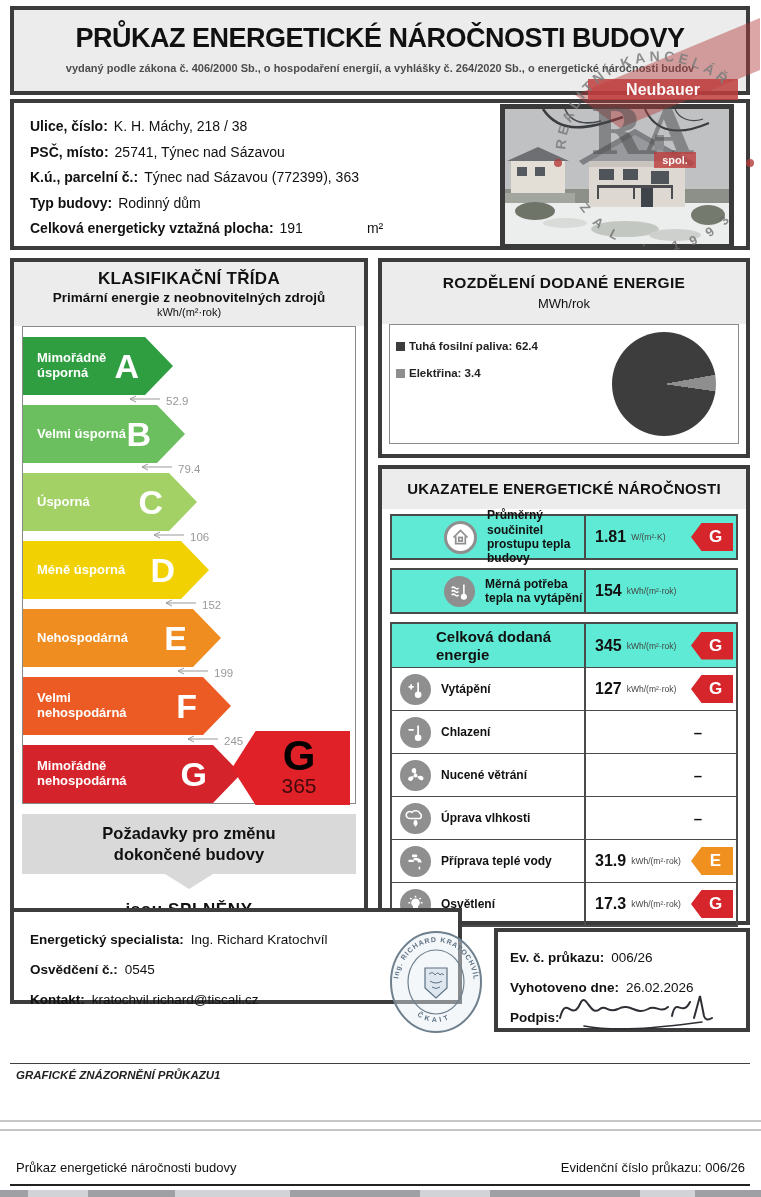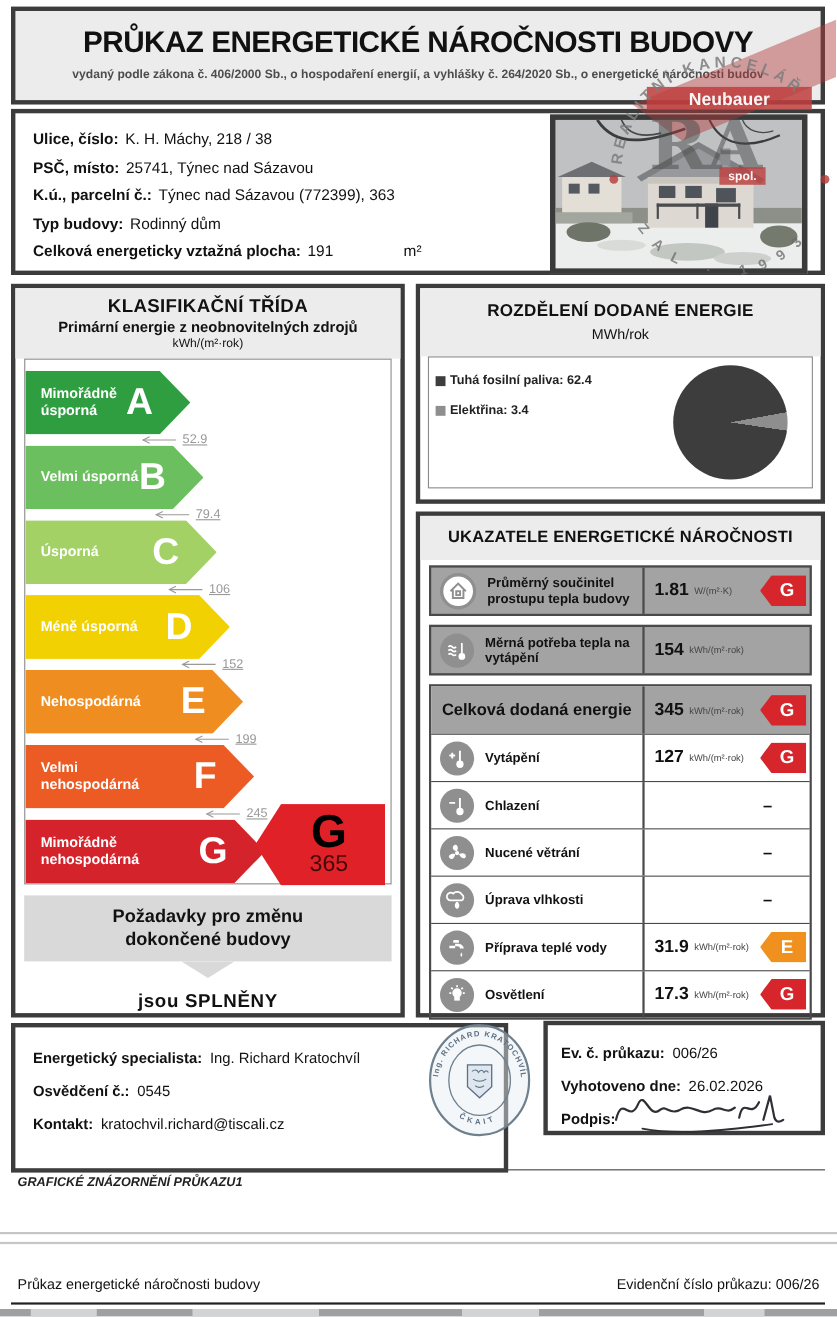--- a/index.html
+++ b/index.html
@@ -34,21 +34,21 @@
                box-sizing:border-box;padding-top:10px;background:#fff;}
   .crow{position:relative;}
   .class-arrow{height:58px;position:relative;color:#fff;
      clip-path:polygon(0 0, calc(100% - 28px) 0, 100% 50%, calc(100% - 28px) 100%, 0 100%);}
   .class-label{position:absolute;left:14px;top:50%;transform:translateY(-50%);
      font-size:13px;font-weight:bold;width:108px;line-height:1.15;}
   .class-letter{position:absolute;right:34px;top:50%;transform:translateY(-50%);
      font-size:34px;font-weight:bold;}
   .cbar0{width:150px}.cbar1{width:162px}.cbar2{width:174px}.cbar3{width:186px}
   .cbar4{width:198px}.cbar5{width:208px}.cbar6{width:218px}
-  .thr{height:10px;display:flex;align-items:center;font-size:11.5px;color:#999;text-decoration:underline;}
+  .thr{height:10px;display:flex;font-size:11.5px;color:#999;}
   .thr svg{margin-right:5px;}
   .thr0{margin-left:104px}.thr1{margin-left:116px}.thr2{margin-left:128px}
   .thr3{margin-left:140px}.thr4{margin-left:152px}.thr5{margin-left:162px}
   #result-arrow{position:absolute;right:5px;top:404px;width:118px;height:74px;
      clip-path:polygon(0 50%, 20% 0, 100% 0, 100% 100%, 20% 100%);
      display:flex;flex-direction:column;align-items:center;justify-content:center;padding-left:16px;box-sizing:border-box;}
   #result-letter{font-size:42px;font-weight:bold;color:#000;line-height:.85;}
   #result-value{font-size:21px;font-weight:normal;color:#42090c;}
   #req-box{margin:10px 8px 0;background:#d9d9d9;height:60px;position:relative;
      display:flex;align-items:center;justify-content:center;text-align:center;}
@@ -67,41 +67,41 @@
   .legend-item{display:flex;align-items:center;font-size:11.5px;font-weight:bold;color:#222;
      margin:15px 0 0 6px;}
   .legend-swatch{width:9px;height:9px;margin-right:4px;}
   #pie-chart{position:absolute;right:22px;top:7px;width:104px;height:104px;border-radius:50%;}
 
   
   #ind-panel{left:378px;top:465px;width:372px;height:460px;}
   #ind-head{height:40px;line-height:40px;font-size:15px;font-weight:bold;letter-spacing:.2px;}
   #ind-rows{margin:5px 8px 0;}
   .ind-box{border:2px solid #4a4a4a;display:flex;height:46px;box-sizing:border-box;margin-bottom:8px;}
-  .shaded{background:#a3a3a3;}
+  .shaded{background:#5eead4;padding-left:44px;}
   #ind-table{border:2px solid #4a4a4a;margin-top:2px;}
   .ind-row{display:flex;height:43px;box-sizing:border-box;border-top:1px solid #4a4a4a;}
   .ind-row:first-child{border-top:none;}
   .ind-left{flex:1;display:flex;align-items:center;min-width:0;}
   .ind-right{width:150px;border-left:2px solid #4a4a4a;display:flex;align-items:center;position:relative;}
   .ind-icon{width:31px;height:31px;border-radius:50%;background:#8f8f8f;margin-left:8px;flex:none;
      display:flex;align-items:center;justify-content:center;}
   .ind-icon.outline{background:#fff;border:3px solid #8f8f8f;width:27px;height:27px;}
   .ind-label{font-size:12px;font-weight:bold;margin-left:10px;line-height:1.2;}
   .ind-label.big{font-size:15px;margin:0 auto;}
   .ind-value{font-size:16px;font-weight:bold;margin-left:9px;}
   .ind-unit{font-size:8.5px;color:#444;margin-left:5px;}
   .ind-dash{margin-left:auto;margin-right:34px;font-size:15px;font-weight:bold;}
   .grade-badge{margin-left:auto;margin-right:3px;width:42px;height:28px;color:#fff;
      clip-path:polygon(0 50%, 25% 0, 100% 0, 100% 100%, 25% 100%);
      display:flex;align-items:center;justify-content:center;padding-left:7px;box-sizing:border-box;
      font-size:17px;font-weight:bold;}
 
   
-  #spec-box{left:10px;top:930px;width:452px;height:136px;padding:13px 0 0 16px;}
+  #spec-box{left:10px;top:908px;width:452px;height:96px;padding:13px 0 0 16px;}
   .s-row{font-size:13.5px;line-height:30px;white-space:nowrap;}
   .s-row b{margin-right:7px;}
   #meta-box{left:494px;top:928px;width:256px;height:104px;padding:11px 0 0 12px;overflow:visible;}
   #stamp{position:absolute;left:386px;top:926px;z-index:6;}
   #signature{position:absolute;left:556px;top:986px;z-index:7;}
 
   
   #footer-rule{position:absolute;left:10px;top:1063px;width:740px;border-top:1px solid #3f3f3f;}
   #footer-row{position:absolute;left:16px;top:1069px;width:729px;display:flex;
      justify-content:flex-start;font-size:11.5px;font-style:italic;font-weight:bold;color:#222;}

